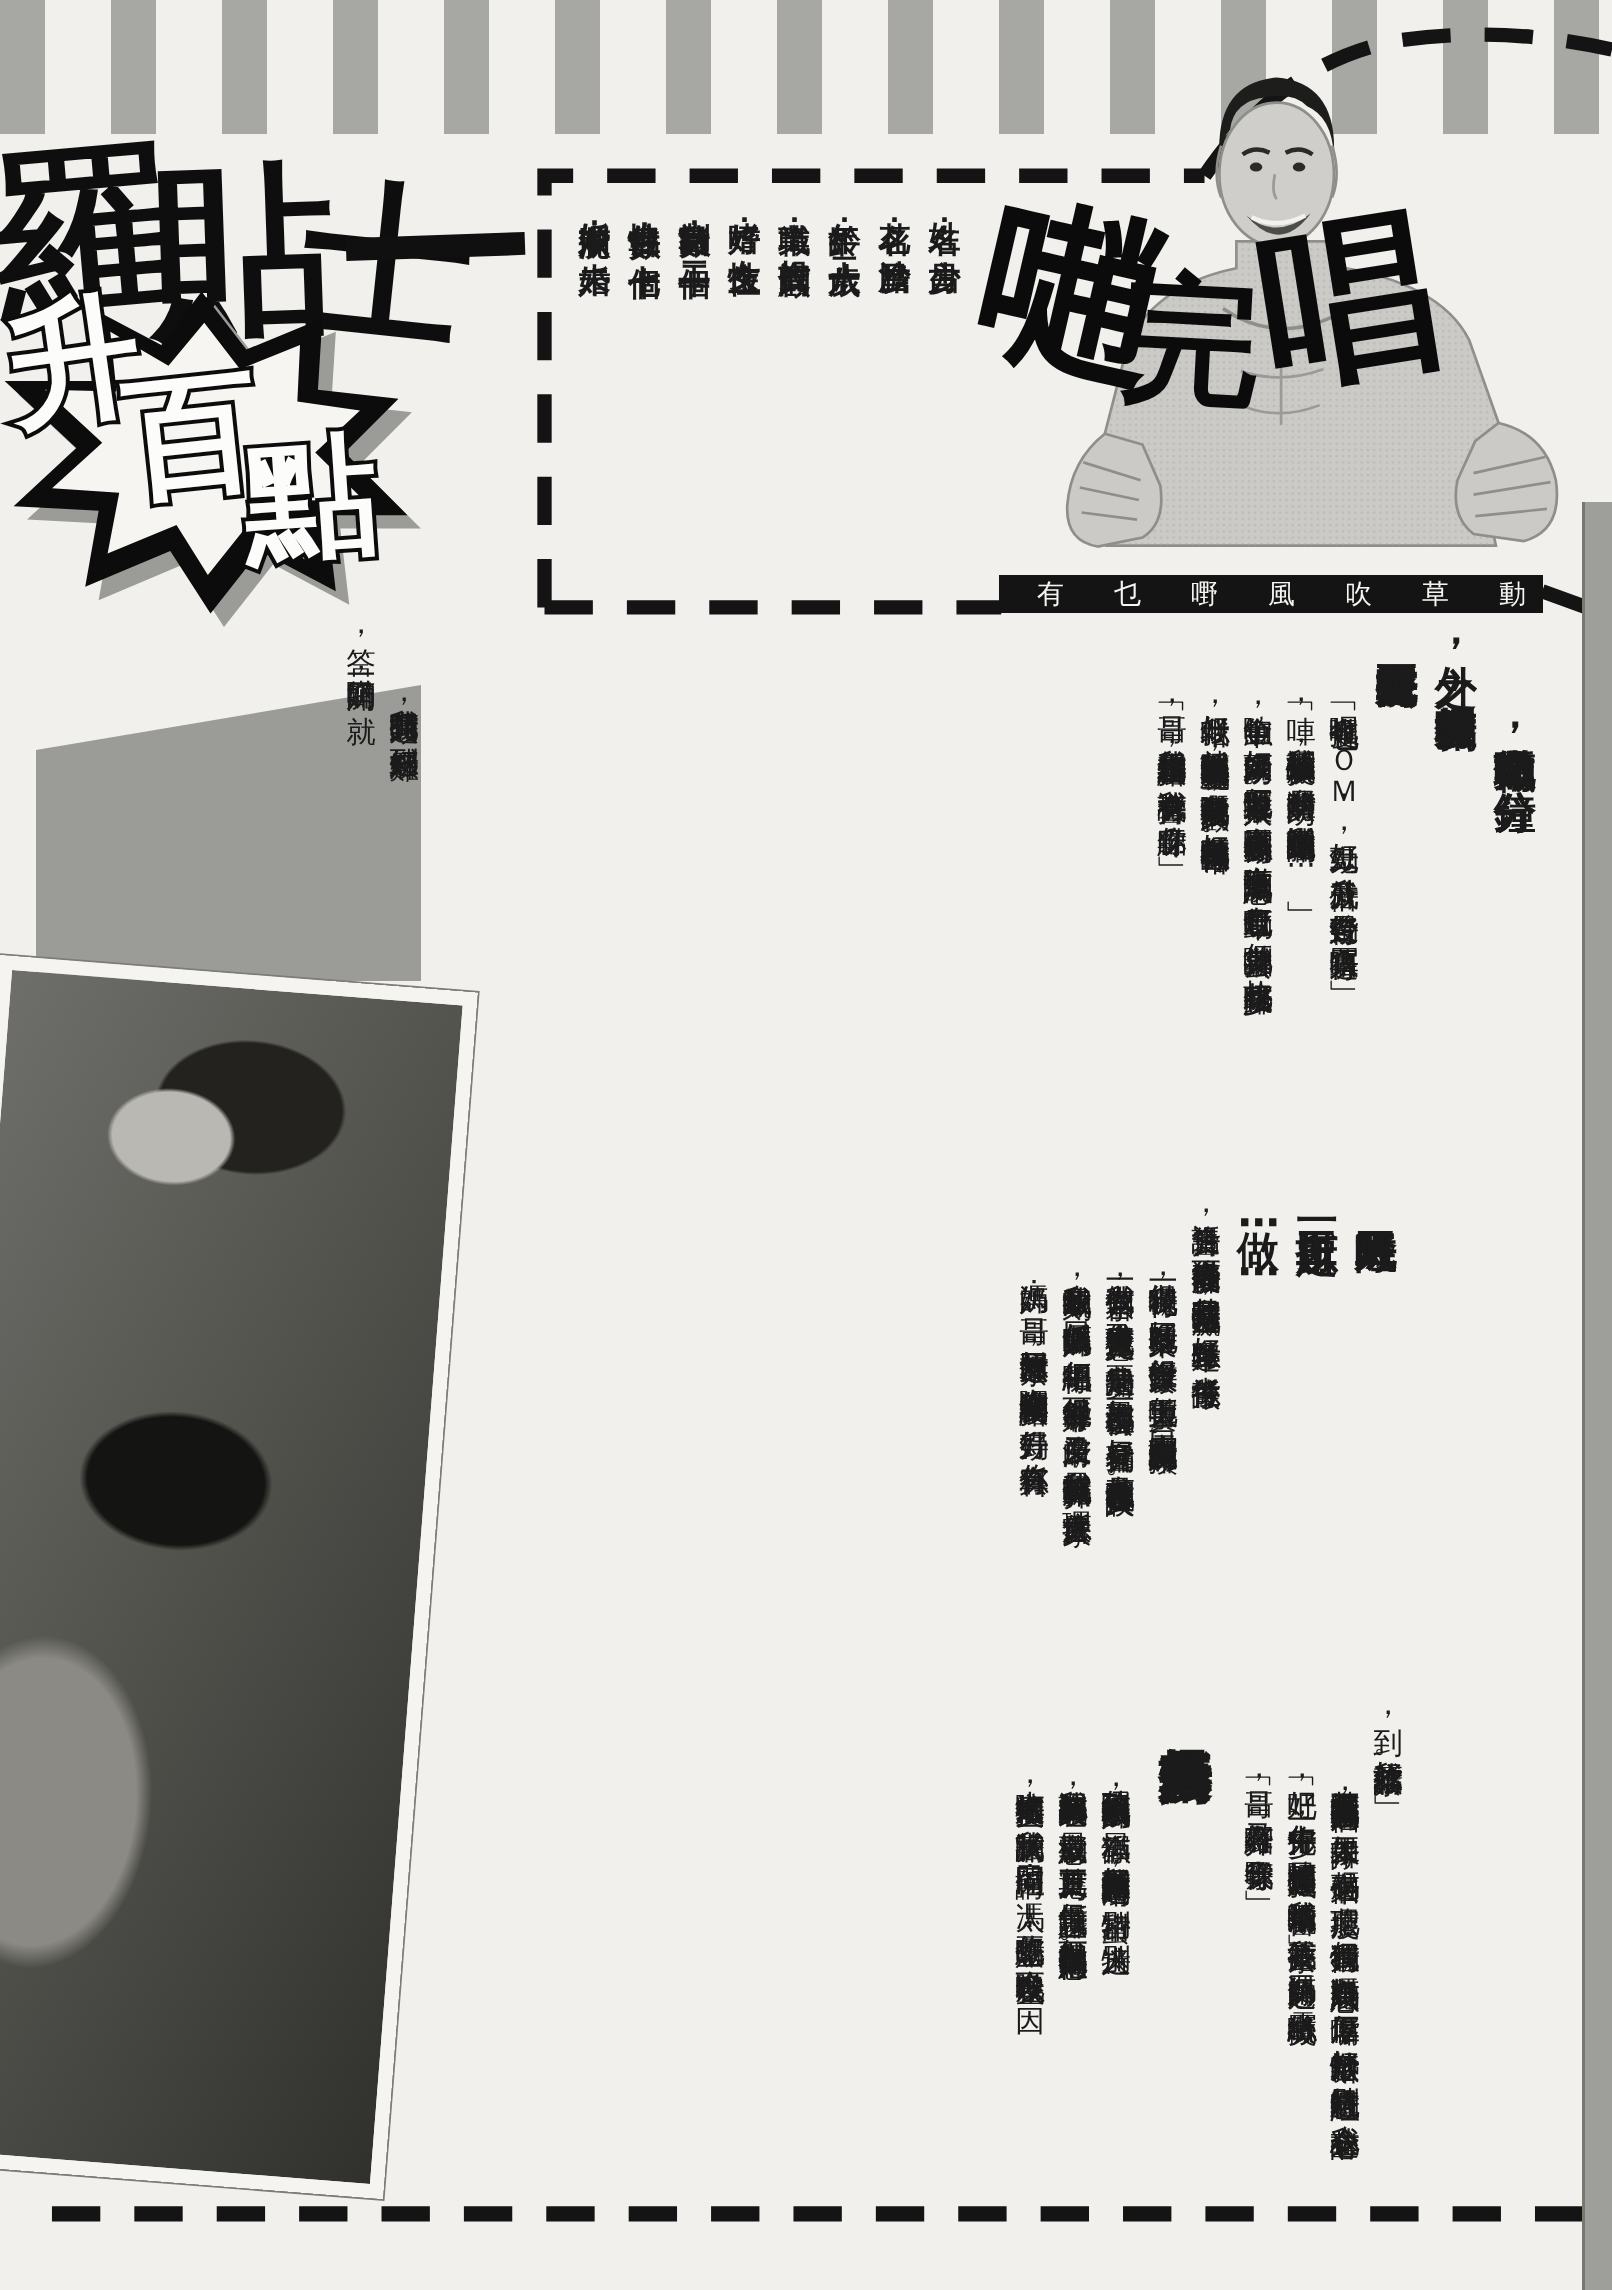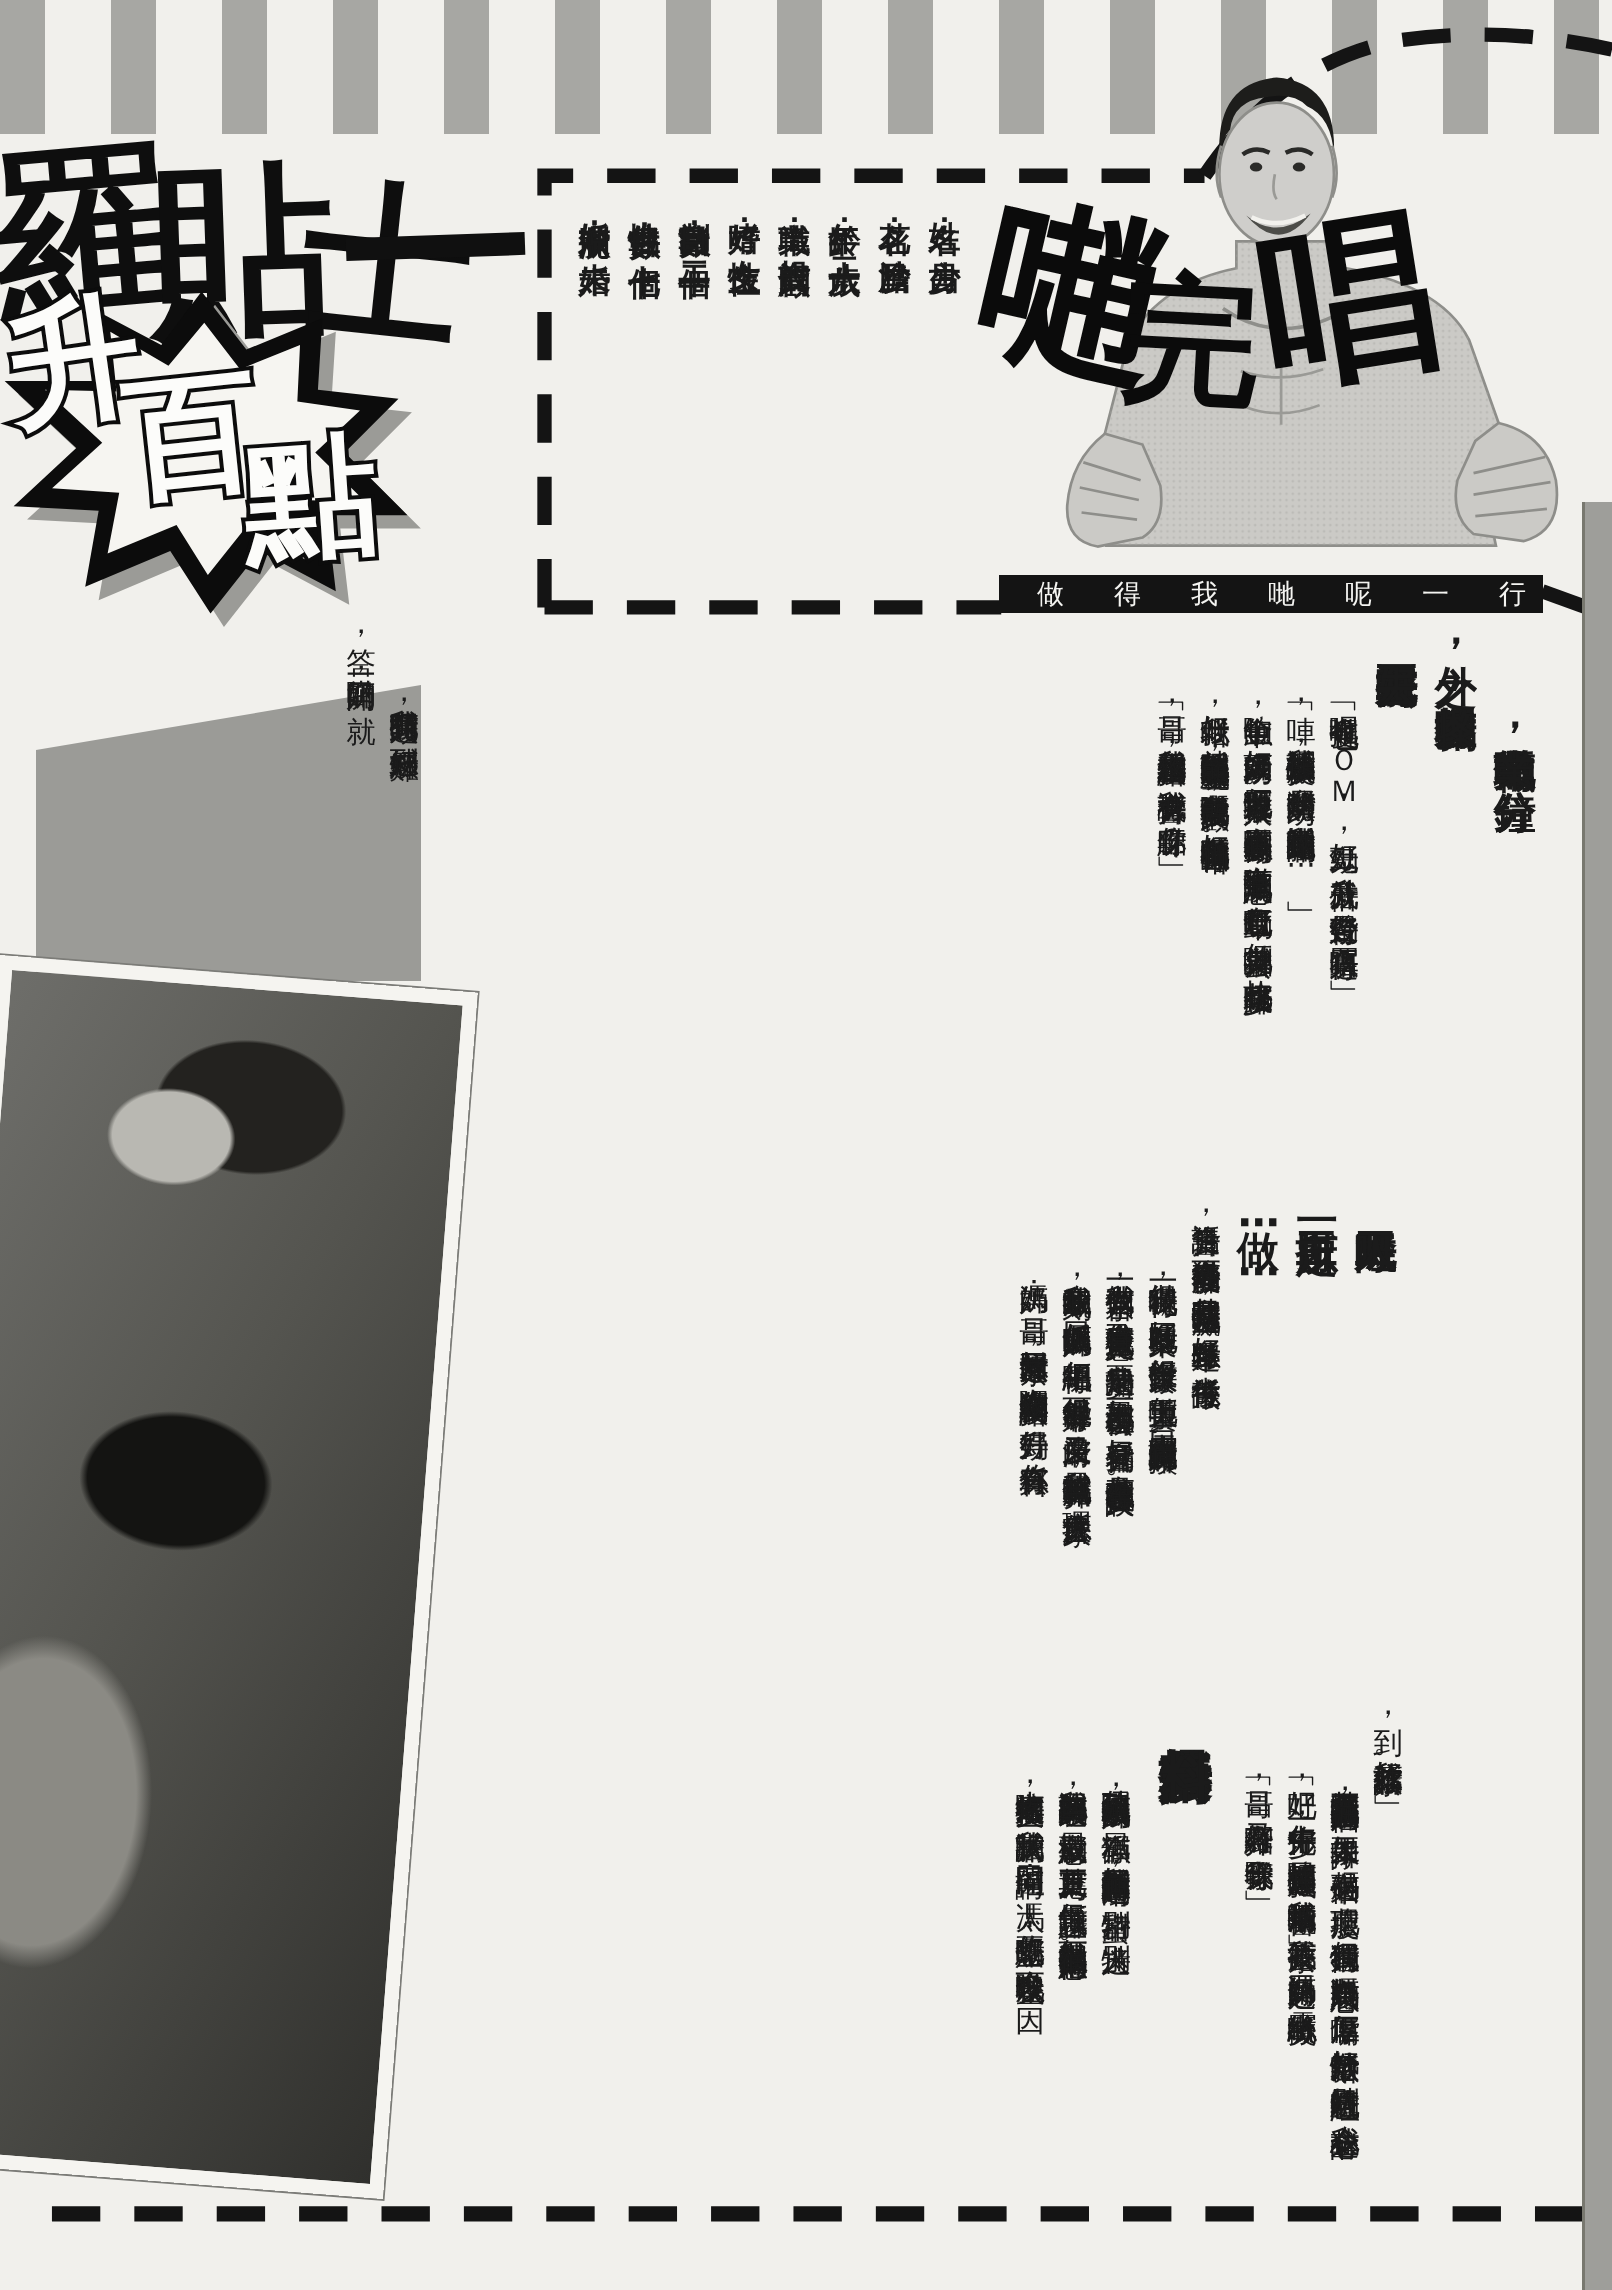--- a/index.html
+++ b/index.html
@@ -145,21 +145,21 @@
 
       <path d="M548,428 Q600,440 612,492 Q620,548 576,560 L520,552 Q494,532 502,492 L522,448 Z" fill="#cbcac6" stroke="#8e8e8a" stroke-width="3"></path>
       <path d="M600,466 L520,484 M606,494 L520,508 M602,524 L522,532" stroke="#8e8e8a" stroke-width="3"></path>
     </svg>
   </div>
 
   <span class="title-char t1">𡁻</span>
   <span class="title-char t2">完</span>
   <span class="title-char t3">唱</span>
 
-  <div class="banner">做得我哋呢一行</div>
+  <div class="banner">有乜嘢風吹草動</div>
 
   <div class="headcols" style="left:1368px;top:632px;height:502px;">
     <span>　　做啲筍嘅職業，分分鐘</span>
     <span>之外，仲有好多女黐埋嚟，</span>
     <span>要揀有好前途嘅工先至好去</span>
   </div>
 
   <div class="headcols" style="left:1229px;top:1198px;height:278px;">
     <span>除咗好嘅人工</span>
     <span>所以打工一定</span>

